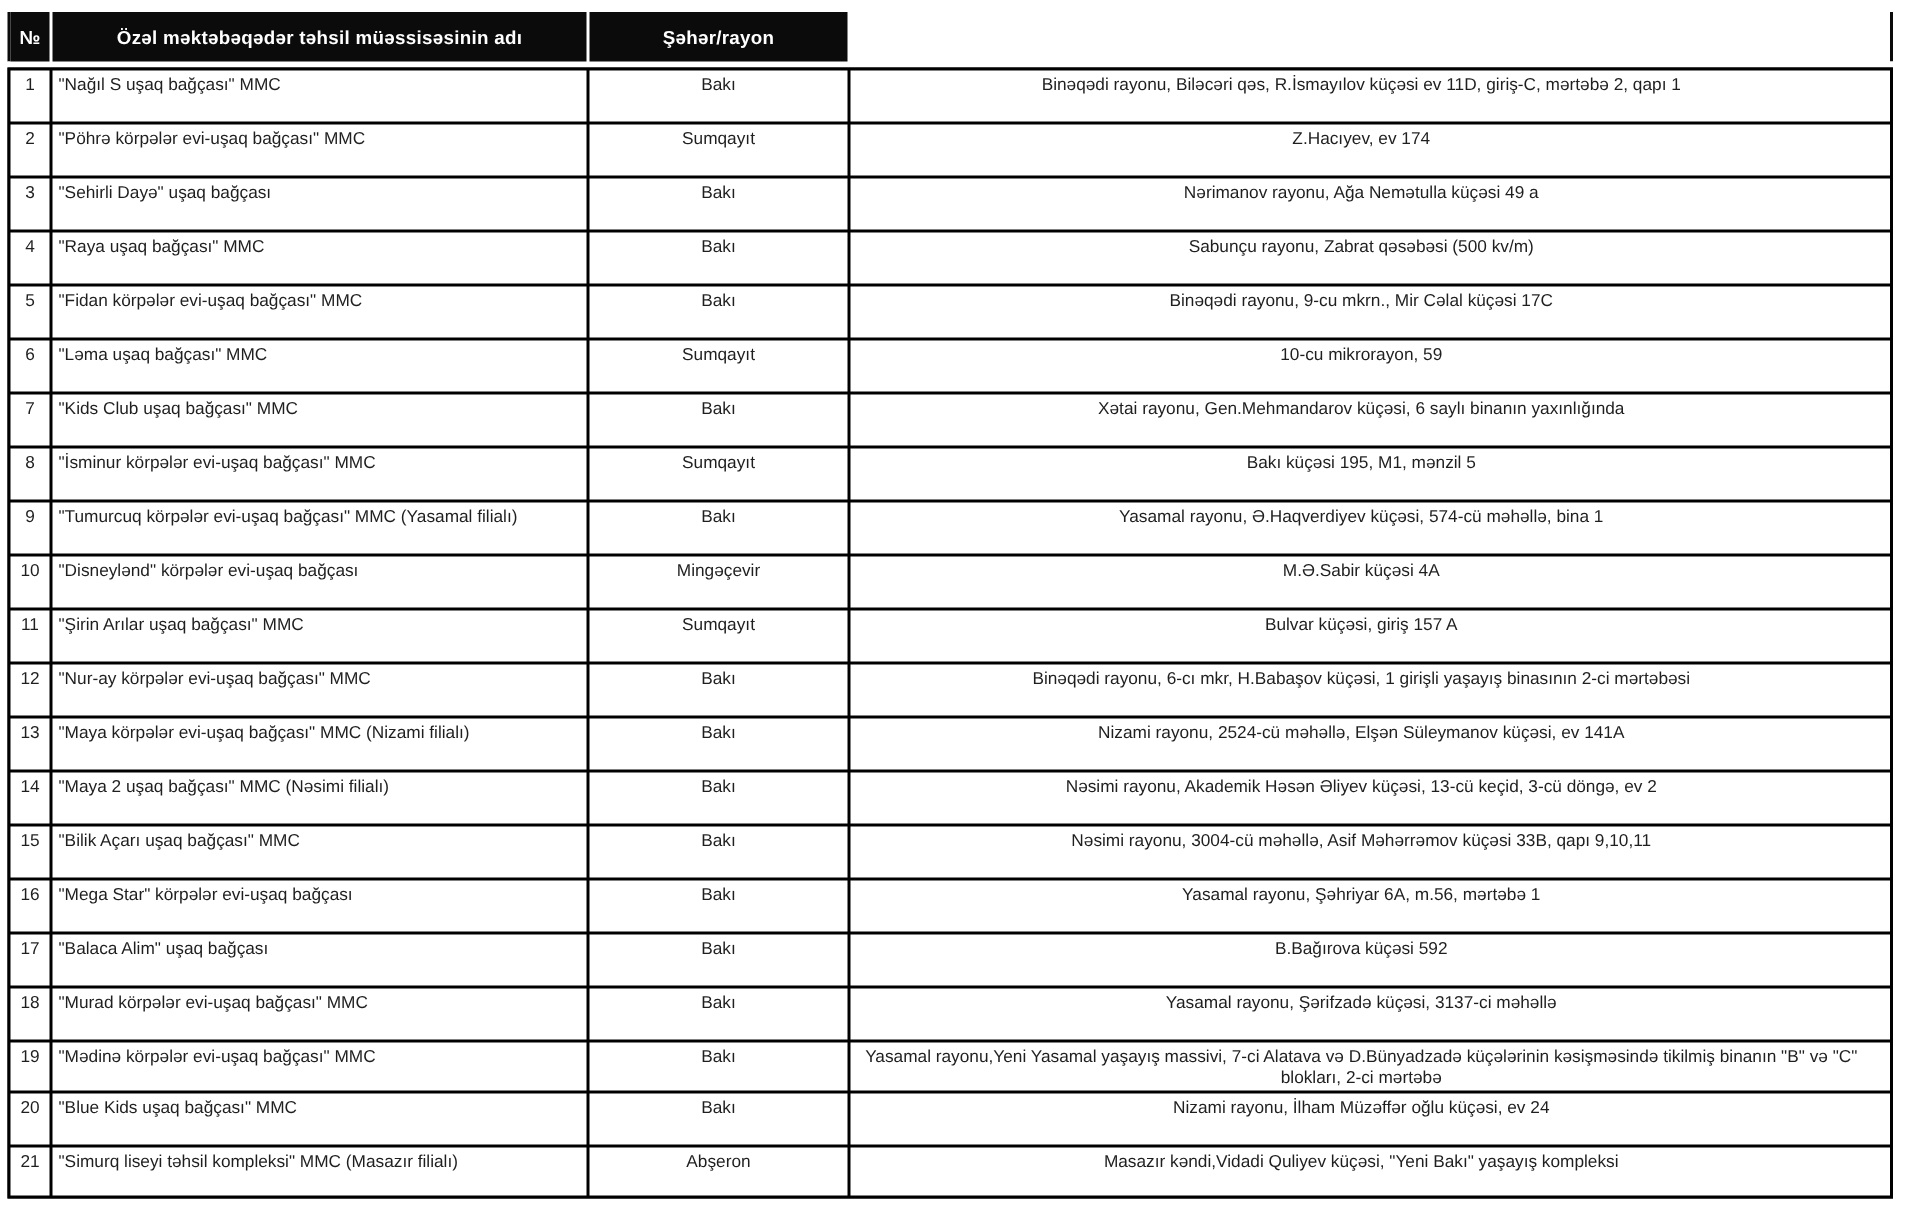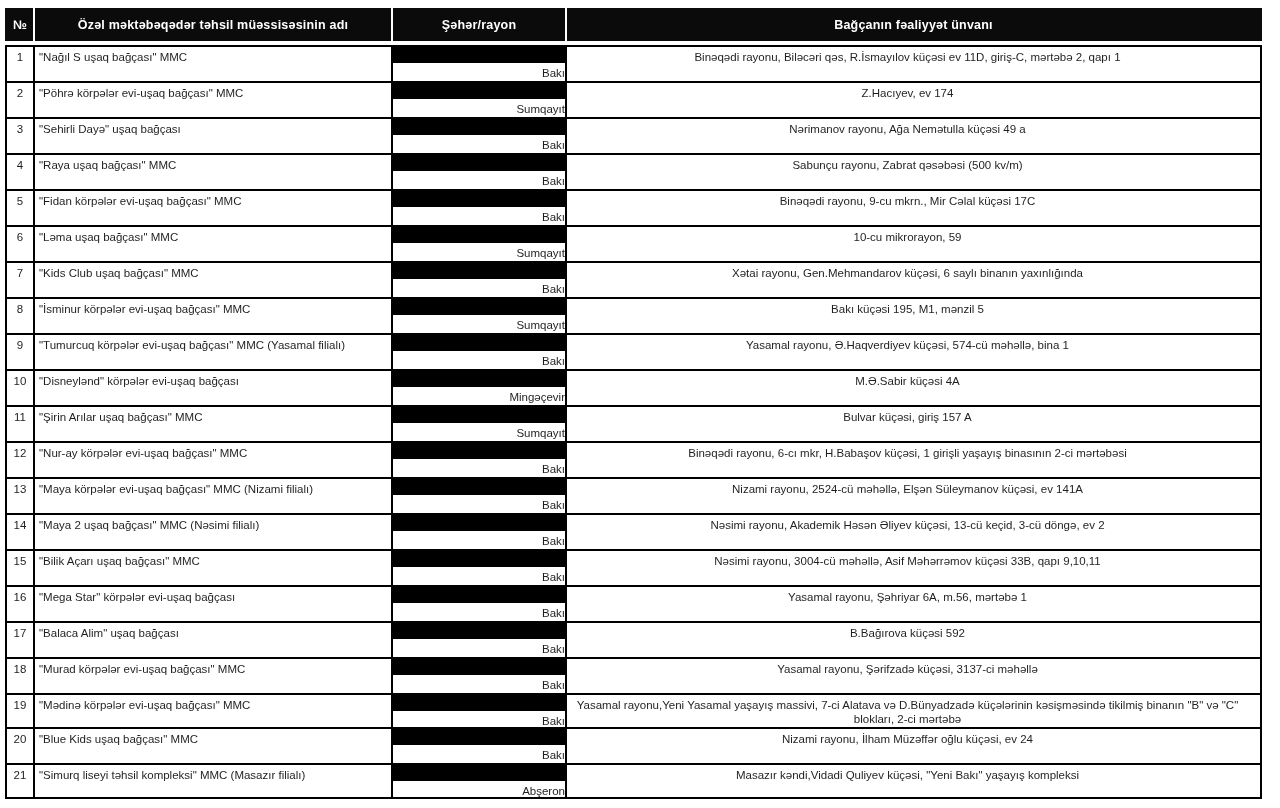--- a/index.html
+++ b/index.html
@@ -62,34 +62,33 @@
     background: #ffffff;
     color: #1f1f1f;
     font-size: 11.5px;
     line-height: 14px;
     padding-top: 3px;
     overflow: hidden;
     box-sizing: border-box;
   }
   .cell.num   { text-align: center; }
   .cell.name  { text-align: left; padding-left: 4px; padding-right: 3px; }
-  .cell.city  { text-align: right; margin-top: 16px; }
+  .cell.city  { text-align: center; }
   .cell.address { text-align: center; padding-left: 8px; padding-right: 20px; }
 </style>
 </head>
 <body>
 
 <div class="page">
   <div class="doc-table">
 
     <div class="thead">
       <div class="th">№</div>
       <div class="th">Özəl məktəbəqədər təhsil müəssisəsinin adı</div>
       <div class="th">Şəhər/rayon</div>
-      <div class="th">Bağçanın fəaliyyət ünvanı</div>
     </div>
 
     <div class="head-gap"></div>
 
     <div class="tbody">
         <div class="row">
           <div class="cell num">1</div>
           <div class="cell name">"Nağıl S uşaq bağçası" MMC</div>
           <div class="cell city">Bakı</div>
           <div class="cell address">Binəqədi rayonu, Biləcəri qəs, R.İsmayılov küçəsi ev 11D, giriş-C, mərtəbə 2, qapı 1</div>

